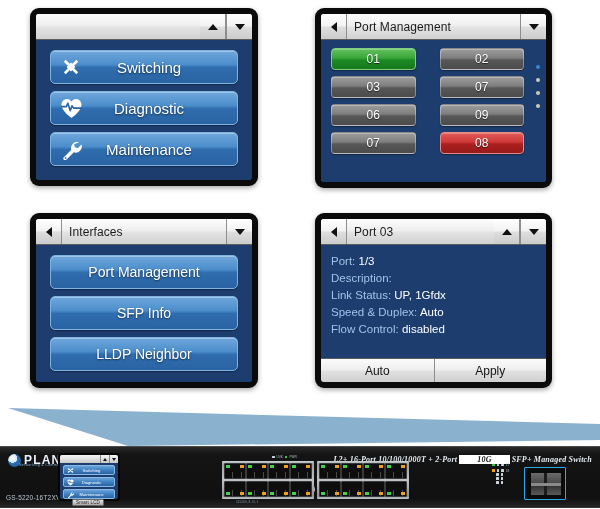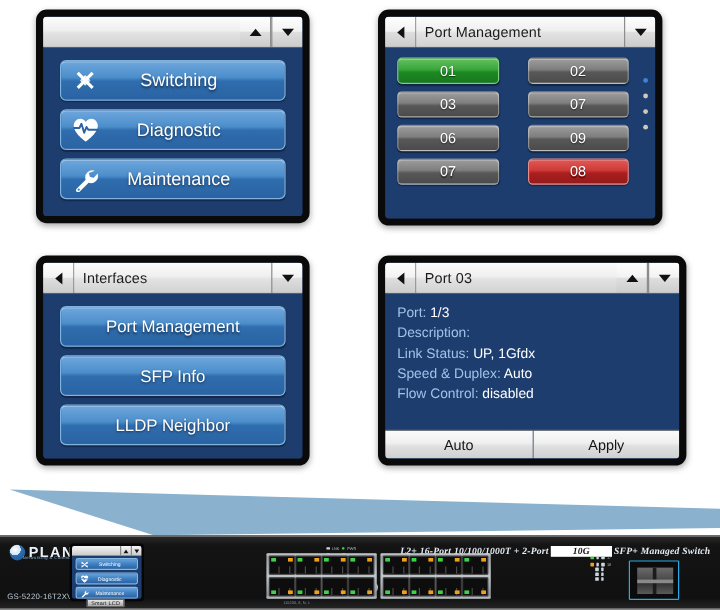--- a/index.html
+++ b/index.html
@@ -365,21 +365,21 @@
           <span class="m-lbl">SFP Info</span>
         </div>
         <div class="mbtn centered" style="height:34px;">
           <span class="m-lbl">LLDP Neighbor</span>
         </div>
 
       </div>
     </div>
   </div>
 
-  <div class="lcd" style="left:315px; top:213px; width:257px; height:175px;">
+  <div class="lcd" style="left:315px; top:213px; width:237px; height:175px;">
     <div class="lcd-inner">
       <div class="titlebar">
         <div class="tb-btn" style="border-right:1px solid #8d8d8d;">
           <span class="tri tri-left"></span>
         </div>
         <div class="tb-title">Port 03</div>
         <div class="tb-btn">
           <span class="tri tri-up"></span>
         </div>
         <div class="tb-btn right">

